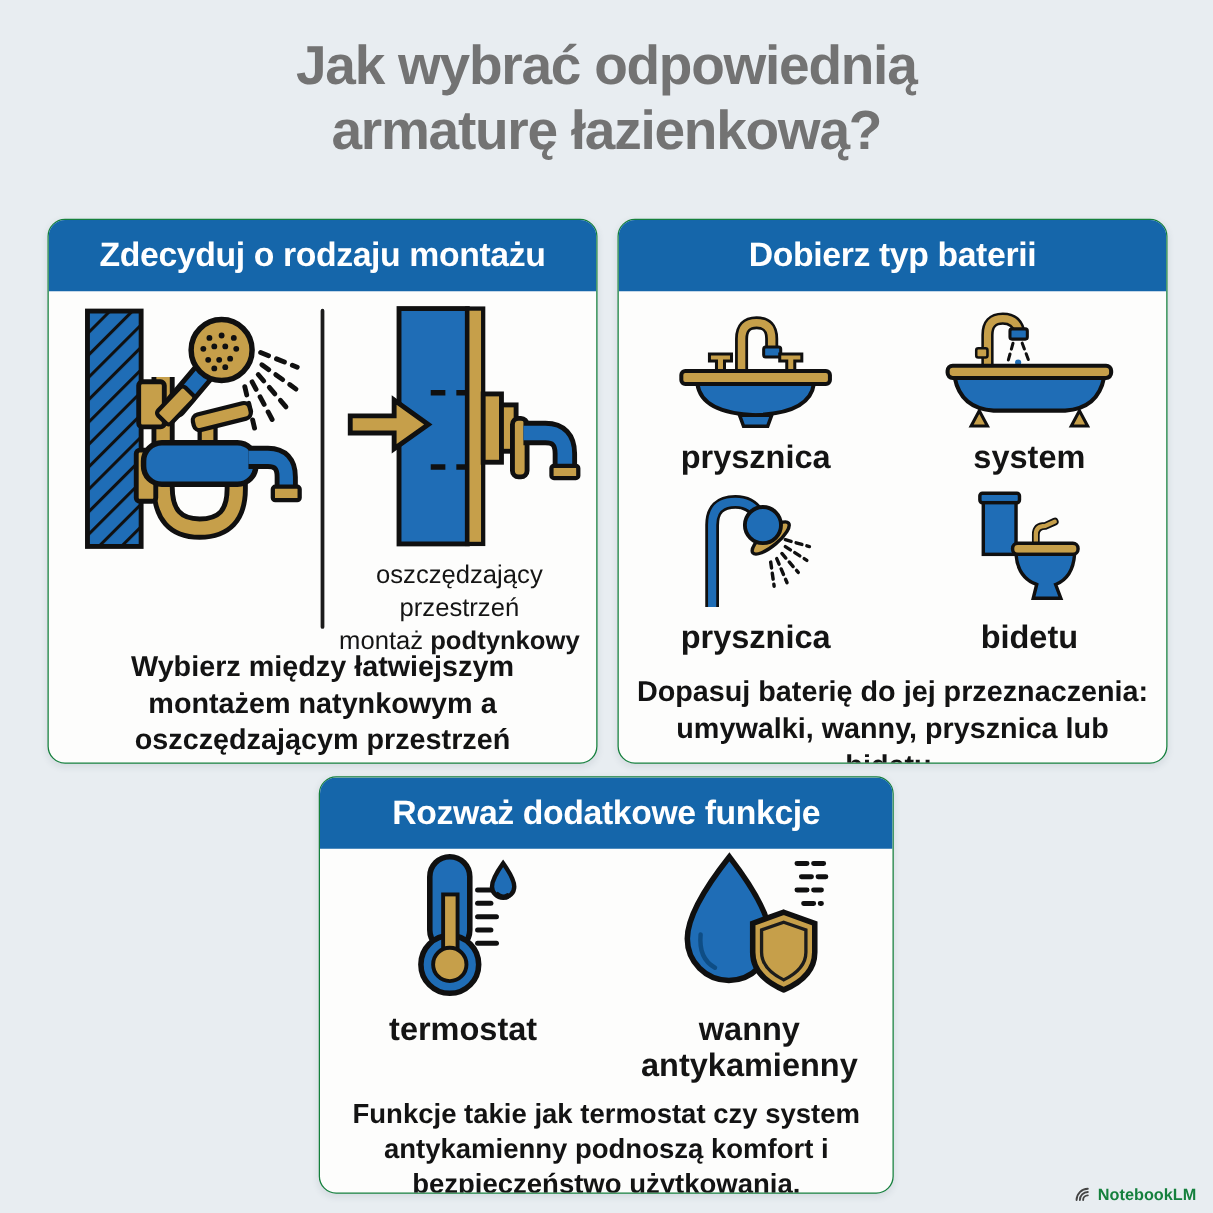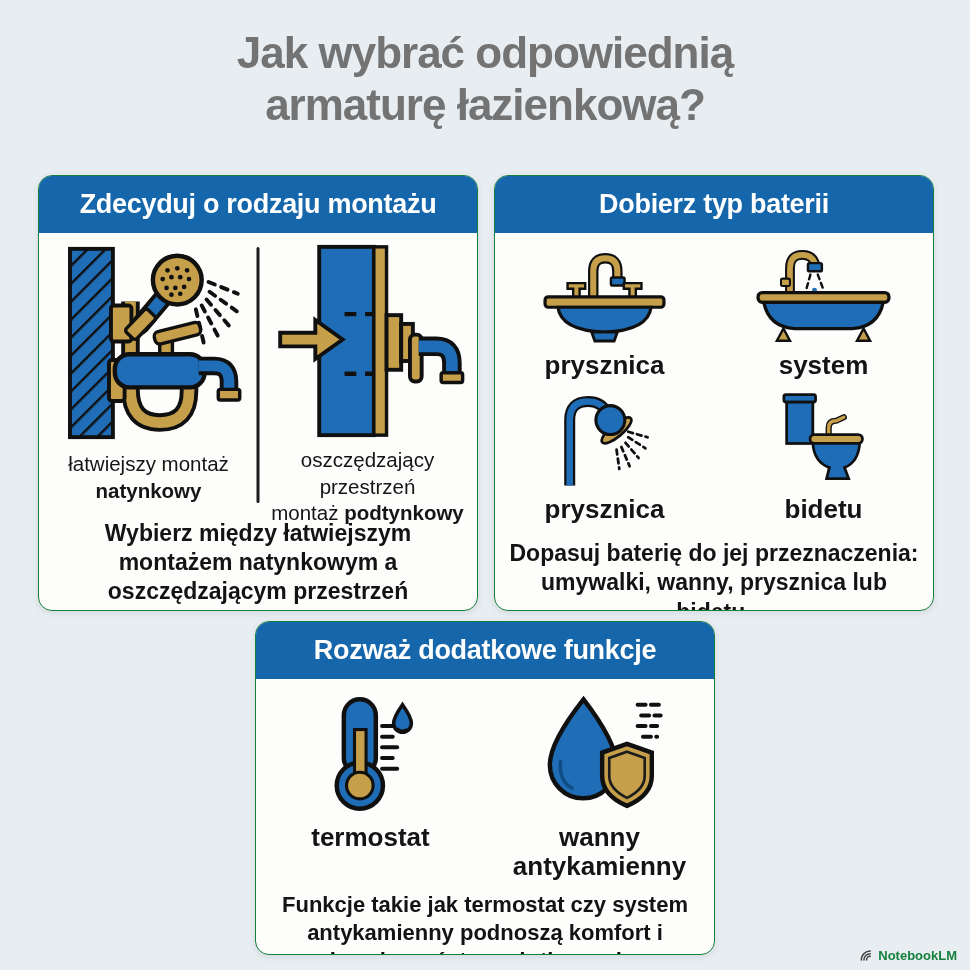--- a/index.html
+++ b/index.html
@@ -37,21 +37,21 @@
   #card-mounting .card-desc { font-size:23px; line-height:1.27; padding:4px 14px 0; }
 
   
   .battery-grid { display:grid; grid-template-columns:1fr 1fr; padding-top:12px; row-gap:8px; }
   .battery-cell { display:flex; flex-direction:column; align-items:center; }
   .battery-icon { height:100px; display:flex; align-items:flex-end; justify-content:center; }
   .battery-label { font-weight:700; font-size:26px; margin-top:5px; }
   #card-battery .card-desc { font-size:23px; line-height:1.28; padding:14px 10px 0; }
 
   
-  .func-row  { display:flex; padding-top:14px; }
+  .func-row  { display:flex; }
   .func-cell { flex:1; display:flex; flex-direction:column; align-items:center; }
   .func-icon { height:122px; display:flex; align-items:center; justify-content:center; }
   .func-label { font-weight:700; font-size:26px; line-height:1.12; text-align:center; margin-top:8px; }
   .func-label span { display:block; }
   #card-functions .card-desc { font-size:22px; line-height:1.27; padding:10px 8px 0; }
 
   .watermark { position:absolute; right:13px; bottom:7px; display:flex; align-items:center; gap:4px;
                font-size:13px; font-weight:700; color:#15803d; }
   .watermark svg { display:block; }
 </style>
@@ -110,24 +110,20 @@
                 <path d="M143,68 L151,102"></path>
             </g>
             <rect x="106" y="96" width="13" height="22" fill="#c69f4a" stroke="#101010" stroke-width="3.5"></rect>
             <rect x="100" y="86" width="48" height="13" rx="5" transform="rotate(-14 124 92)" fill="#c69f4a" stroke="#101010" stroke-width="3.5"></rect>
             <rect x="60" y="114" width="92" height="34" rx="15" fill="#1f6db6" stroke="#101010" stroke-width="4.5"></rect>
             <path d="M146,126 h16 q15,0 15,16 v10" fill="none" stroke="#101010" stroke-width="19"></path>
             <path d="M146,126 h16 q15,0 15,16 v10" fill="none" stroke="#1f6db6" stroke-width="11"></path>
             <rect x="166" y="150" width="22" height="11" rx="2" fill="#c69f4a" stroke="#101010" stroke-width="3.5"></rect>
           </svg>
         </div>
-        <p class="mount-label">
-          <span class="l1">łatwiejszy montaż</span>
-          <span class="l2"><b>natynkowy</b></span>
-        </p>
       </div>
 
       <div class="mount-col">
         <div class="mount-icon">
           <svg width="196" height="200" viewBox="0 0 200 205">
             <rect x="50" y="6" width="56" height="193" fill="#1f6db6" stroke="#101010" stroke-width="4"></rect>
             <rect x="106" y="6" width="13" height="193" fill="#c69f4a" stroke="#101010" stroke-width="3.5"></rect>
             <line x1="76" y1="75" x2="106" y2="75" stroke="#101010" stroke-width="4.5" stroke-dasharray="12 9"></line>
             <line x1="76" y1="136" x2="106" y2="136" stroke="#101010" stroke-width="4.5" stroke-dasharray="12 9"></line>
             <path d="M10,94 h36 v-13 l28,20 -28,20 v-13 h-36 z" fill="#c69f4a" stroke="#101010" stroke-width="4"></path>

